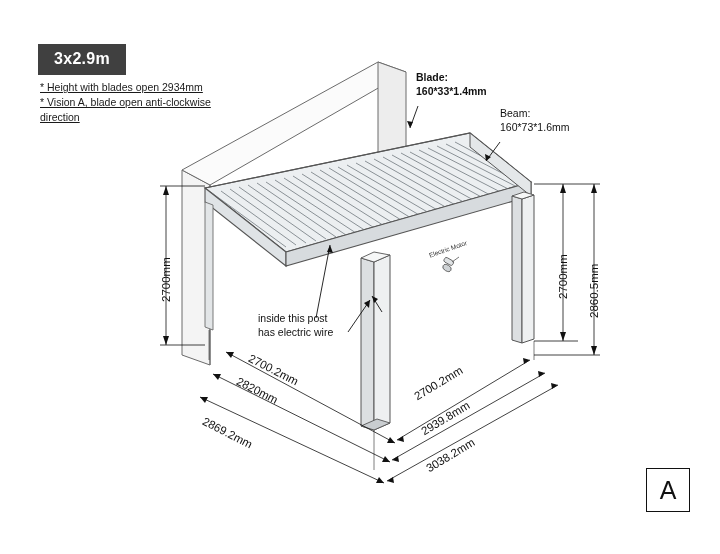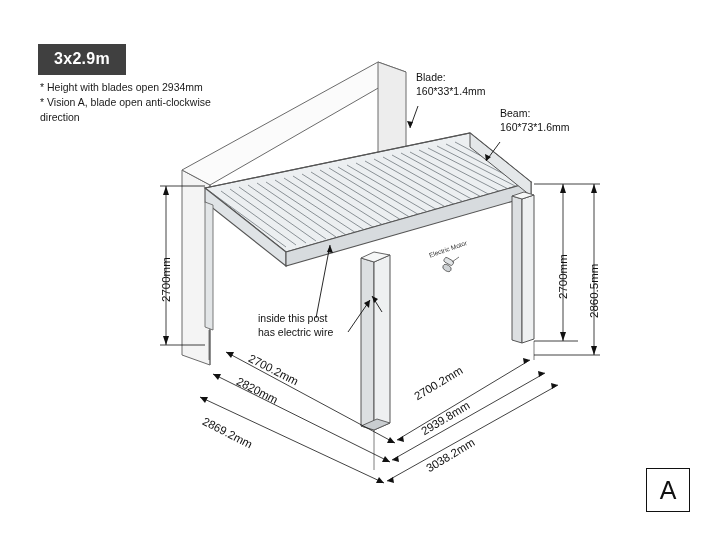--- a/index.html
+++ b/index.html
@@ -39,20 +39,21 @@
     position: absolute;
     left: 40px;
     top: 80px;
     width: 250px;
     font-size: 10.5px;
     color: #1a1a1a;
     line-height: 1.45;
   }
   .notes div {
     white-space: pre-line;
+    text-decoration: underline;
   }
   .label {
     position: absolute;
     font-size: 10.5px;
     color: #111111;
     line-height: 1.35;
     white-space: pre-line;
   }
   .dim-text {
     position: absolute;
@@ -241,21 +242,21 @@
 
   </svg>
 
   <div class="title-badge">3x2.9m</div>
   <div class="notes">
     <div>* Height with blades open 2934mm
 * Vision A, blade open anti-clockwise
    direction</div>
   </div>
 
-  <div class="label" style="left:416px; top:70px;">Blade:
+  <div class="label" style="left:416px; top:70px;font-weight:bold;">Blade:
 160*33*1.4mm</div>
 
   <div class="label" style="left:500px; top:106px;">Beam:
 160*73*1.6mm</div>
 
 
   <div class="label" style="left:258px; top:311px;">inside this post
 has electric wire</div>
 
   <div class="motor-tag" style="left:428px; top:252px; transform: rotate(-19deg);">Electric Motor</div>

